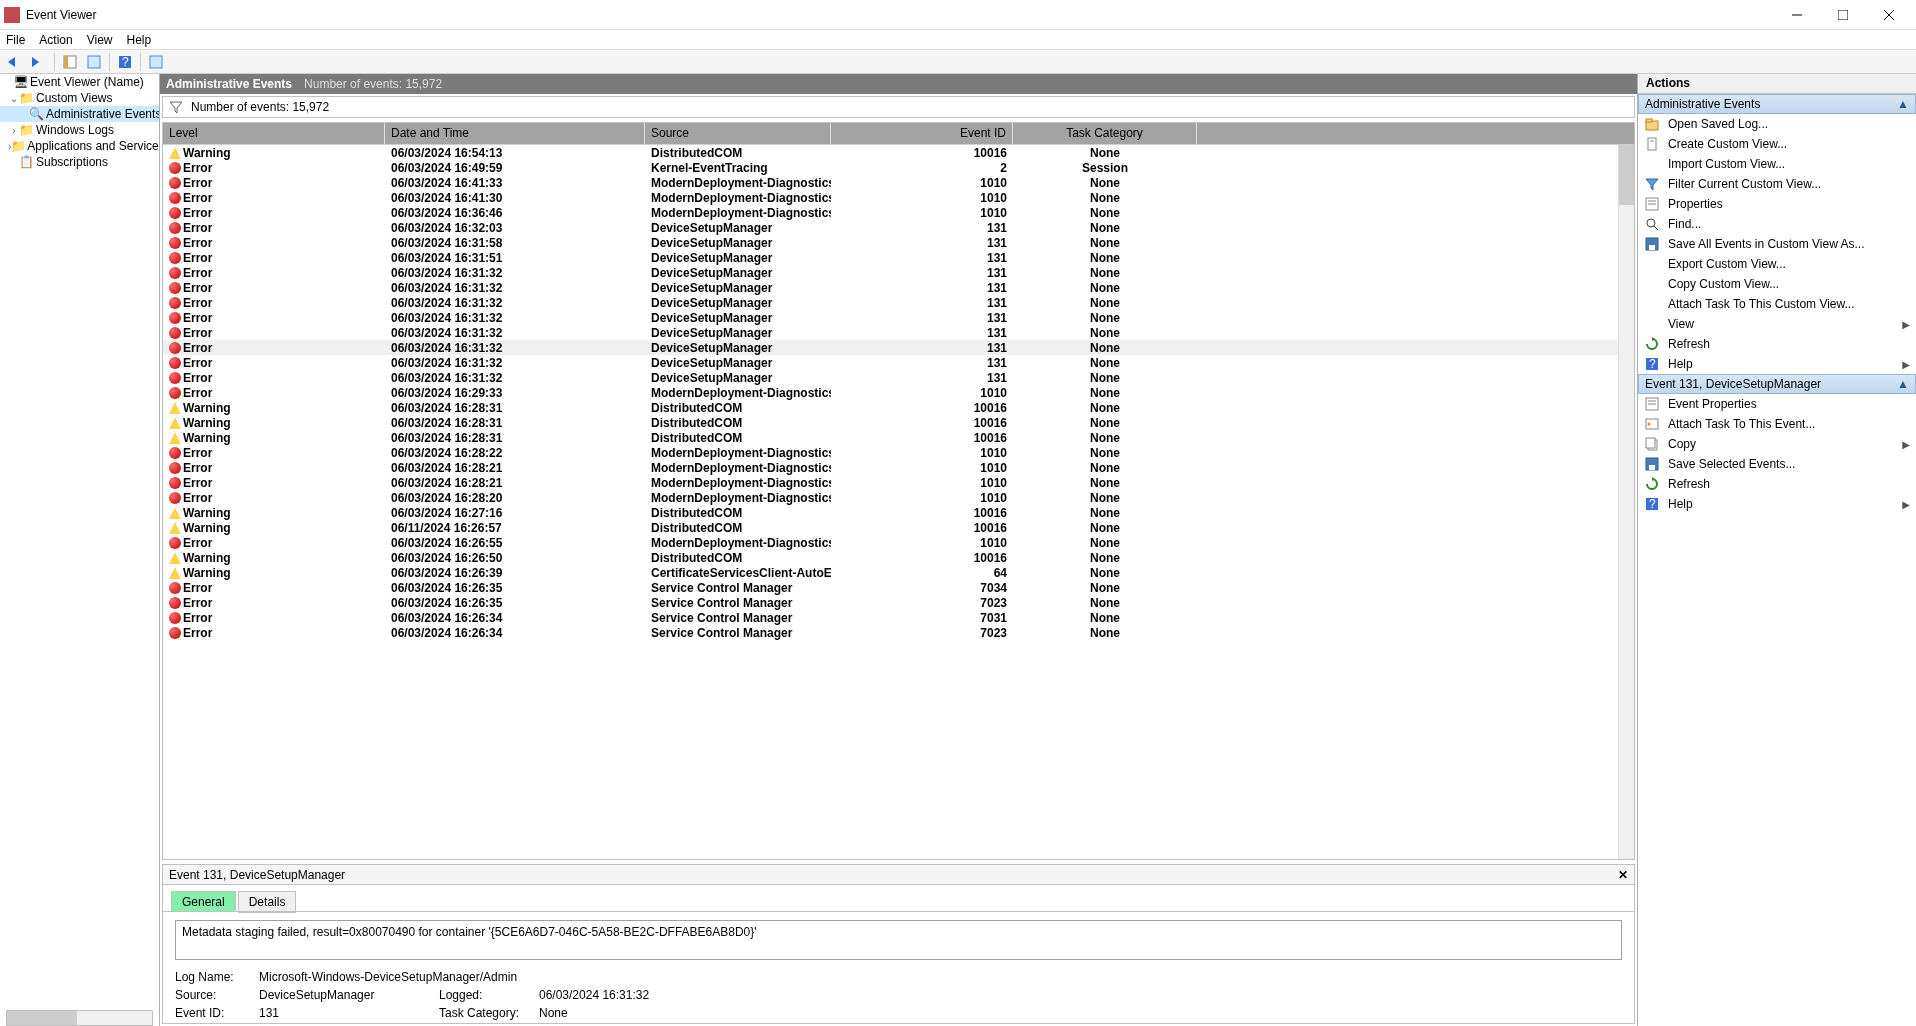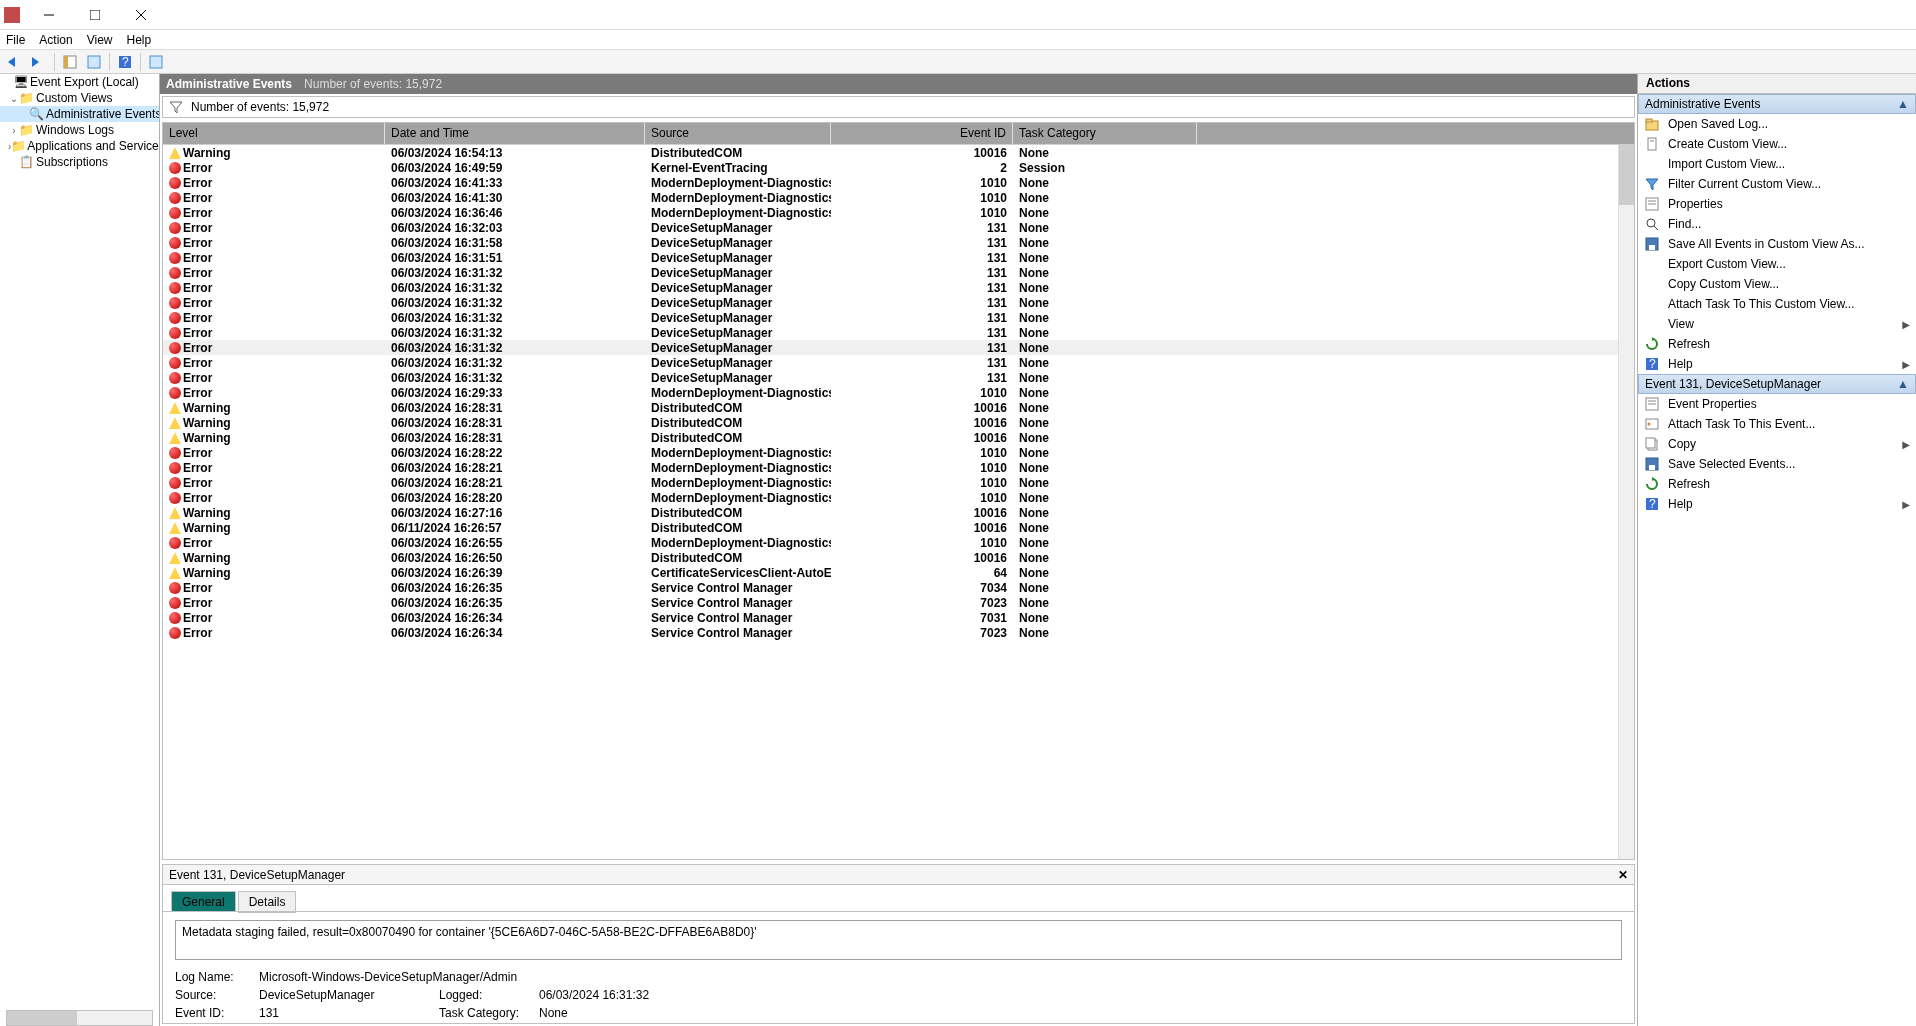--- a/index.html
+++ b/index.html
@@ -27,54 +27,55 @@
 .centerhdr .b{font-weight:600;color:#fff;}
 .centerhdr .n{margin-left:12px;color:#ddd;}
 .filterbar{height:22px;border:1px solid #c0c0c0;margin:2px;display:flex;align-items:center;padding:0 6px;gap:8px;}
 .listwrap{flex:1;margin:2px;border:1px solid #c0c0c0;display:flex;flex-direction:column;overflow:hidden;position:relative;}
 .colhdr{display:flex;height:22px;border-bottom:1px solid #d0d0d0;background:#a3a3a3;}
 .colhdr>div{border-right:1px solid #e0e0e0;padding:3px 6px;font-weight:400;}
 .c-level{width:222px;}
 .c-date{width:260px;}
 .c-source{width:186px;}
 .c-id{width:182px;text-align:right;}
-.c-task{width:184px;}
+.c-task{width:184px;text-align:center;}
 .rows{flex:1;overflow:hidden;}
 .row{display:flex;height:15px;align-items:center;cursor:default;font-weight:bold;}
 .row.sel{background:#f0f0f0;}
 .row>div{padding:0 6px;white-space:nowrap;overflow:hidden;}
 .lvlicon{width:12px;height:12px;border-radius:50%;margin-right:2px;display:inline-block;vertical-align:middle;}
 .lvlicon.err{background:radial-gradient(circle at 30% 30%,#ff6b6b,#b80000);}
 .lvlicon.warn{background:#ffd24a;clip-path:polygon(50% 0,100% 100%,0 100%);border-radius:0;}
 .vscroll{position:absolute;right:0;top:22px;bottom:0;width:16px;background:#f0f0f0;border-left:1px solid #ddd;}
 .vscroll .thumb{width:100%;height:60px;background:#cdcdcd;}
 .detailpane{height:160px;margin:2px;border:1px solid #c0c0c0;background:#fff;display:flex;flex-direction:column;}
 .dethdr{height:20px;background:#f5f5f5;border-bottom:1px solid #c0c0c0;display:flex;align-items:center;padding:0 6px;}
 .dethdr .x{margin-left:auto;font-weight:bold;cursor:pointer;}
 .tabs{height:26px;display:flex;align-items:flex-end;padding:0 8px;gap:2px;}
-.tab{padding:3px 10px;border:1px solid #c0c0c0;border-bottom:none;background:#0f766e;position:relative;top:1px;}
+.tab{padding:3px 10px;border:1px solid #c0c0c0;border-bottom:none;background:#86efac;position:relative;top:1px;}
 .tab.inactive{background:#f0f0f0;top:2px;border-bottom:1px solid #c0c0c0;}
 .detbody{flex:1;border-top:1px solid #c0c0c0;padding:8px 12px;overflow:hidden;position:relative;}
 .msgbox{border:1px solid #a0a0a0;padding:4px 6px;margin-bottom:10px;height:40px;}
 .kv{display:grid;grid-template-columns:84px 180px 100px 180px;row-gap:4px;}
 .kv div{white-space:nowrap;}
 .actions{width:278px;background:#fff;display:flex;flex-direction:column;}
 .acthdr{height:20px;background:#f0f0f0;border-bottom:1px solid #c0c0c0;padding:2px 8px;font-weight:700;}
 .actgroup{background:linear-gradient(#d7e6f5,#c0d6ec);border:1px solid #9ab6d3;padding:2px 6px;font-weight:400;display:flex;align-items:center;}
 .actgroup .arr{margin-left:auto;color:#2a5a8a;}
 .actitem{display:flex;align-items:center;height:20px;padding:0 6px;gap:8px;cursor:default;}
 .actitem .ai{width:16px;height:16px;display:flex;align-items:center;justify-content:center;font-size:11px;}
 .actitem .arr{margin-left:auto;color:#555;font-size:10px;}
 svg{display:block;}
 </style>
 </head>
 <body>
 
 <div class="titlebar">
   <span class="ticon"></span>
+  <span class="title">Event Viewer</span>
   <div class="winbtns">
     <div class="winbtn">
         <svg width="10" height="10">
           <line x1="0" y1="5" x2="10" y2="5" stroke="#000"></line>
         </svg>
       </div>
     <div class="winbtn">
         <svg width="10" height="10">
           <rect x="0" y="0" width="10" height="10" fill="none" stroke="#000"></rect>
         </svg>
@@ -131,21 +132,21 @@
         <rect x="1" y="1" width="12" height="12" fill="#cfe6fb" stroke="#4a90d6"></rect>
       </svg>
     </div>
 </div>
 
 <div class="main">
   <div class="treepane">
     <div class="treerow">
         <span class="exp"></span>
         <span class="ticon2">🖥</span>
-        <span>Event Export (Local)</span>
+        <span>Event Viewer (Name)</span>
       </div>
     <div class="treerow" style="padding-left:8px">
         <span class="exp">⌄</span>
         <span class="ticon2">📁</span>
         <span>Custom Views</span>
       </div>
     <div class="treerow sel" style="padding-left:30px">
         <span class="ticon2">🔍</span>
         <span>Administrative Events</span>
       </div>

